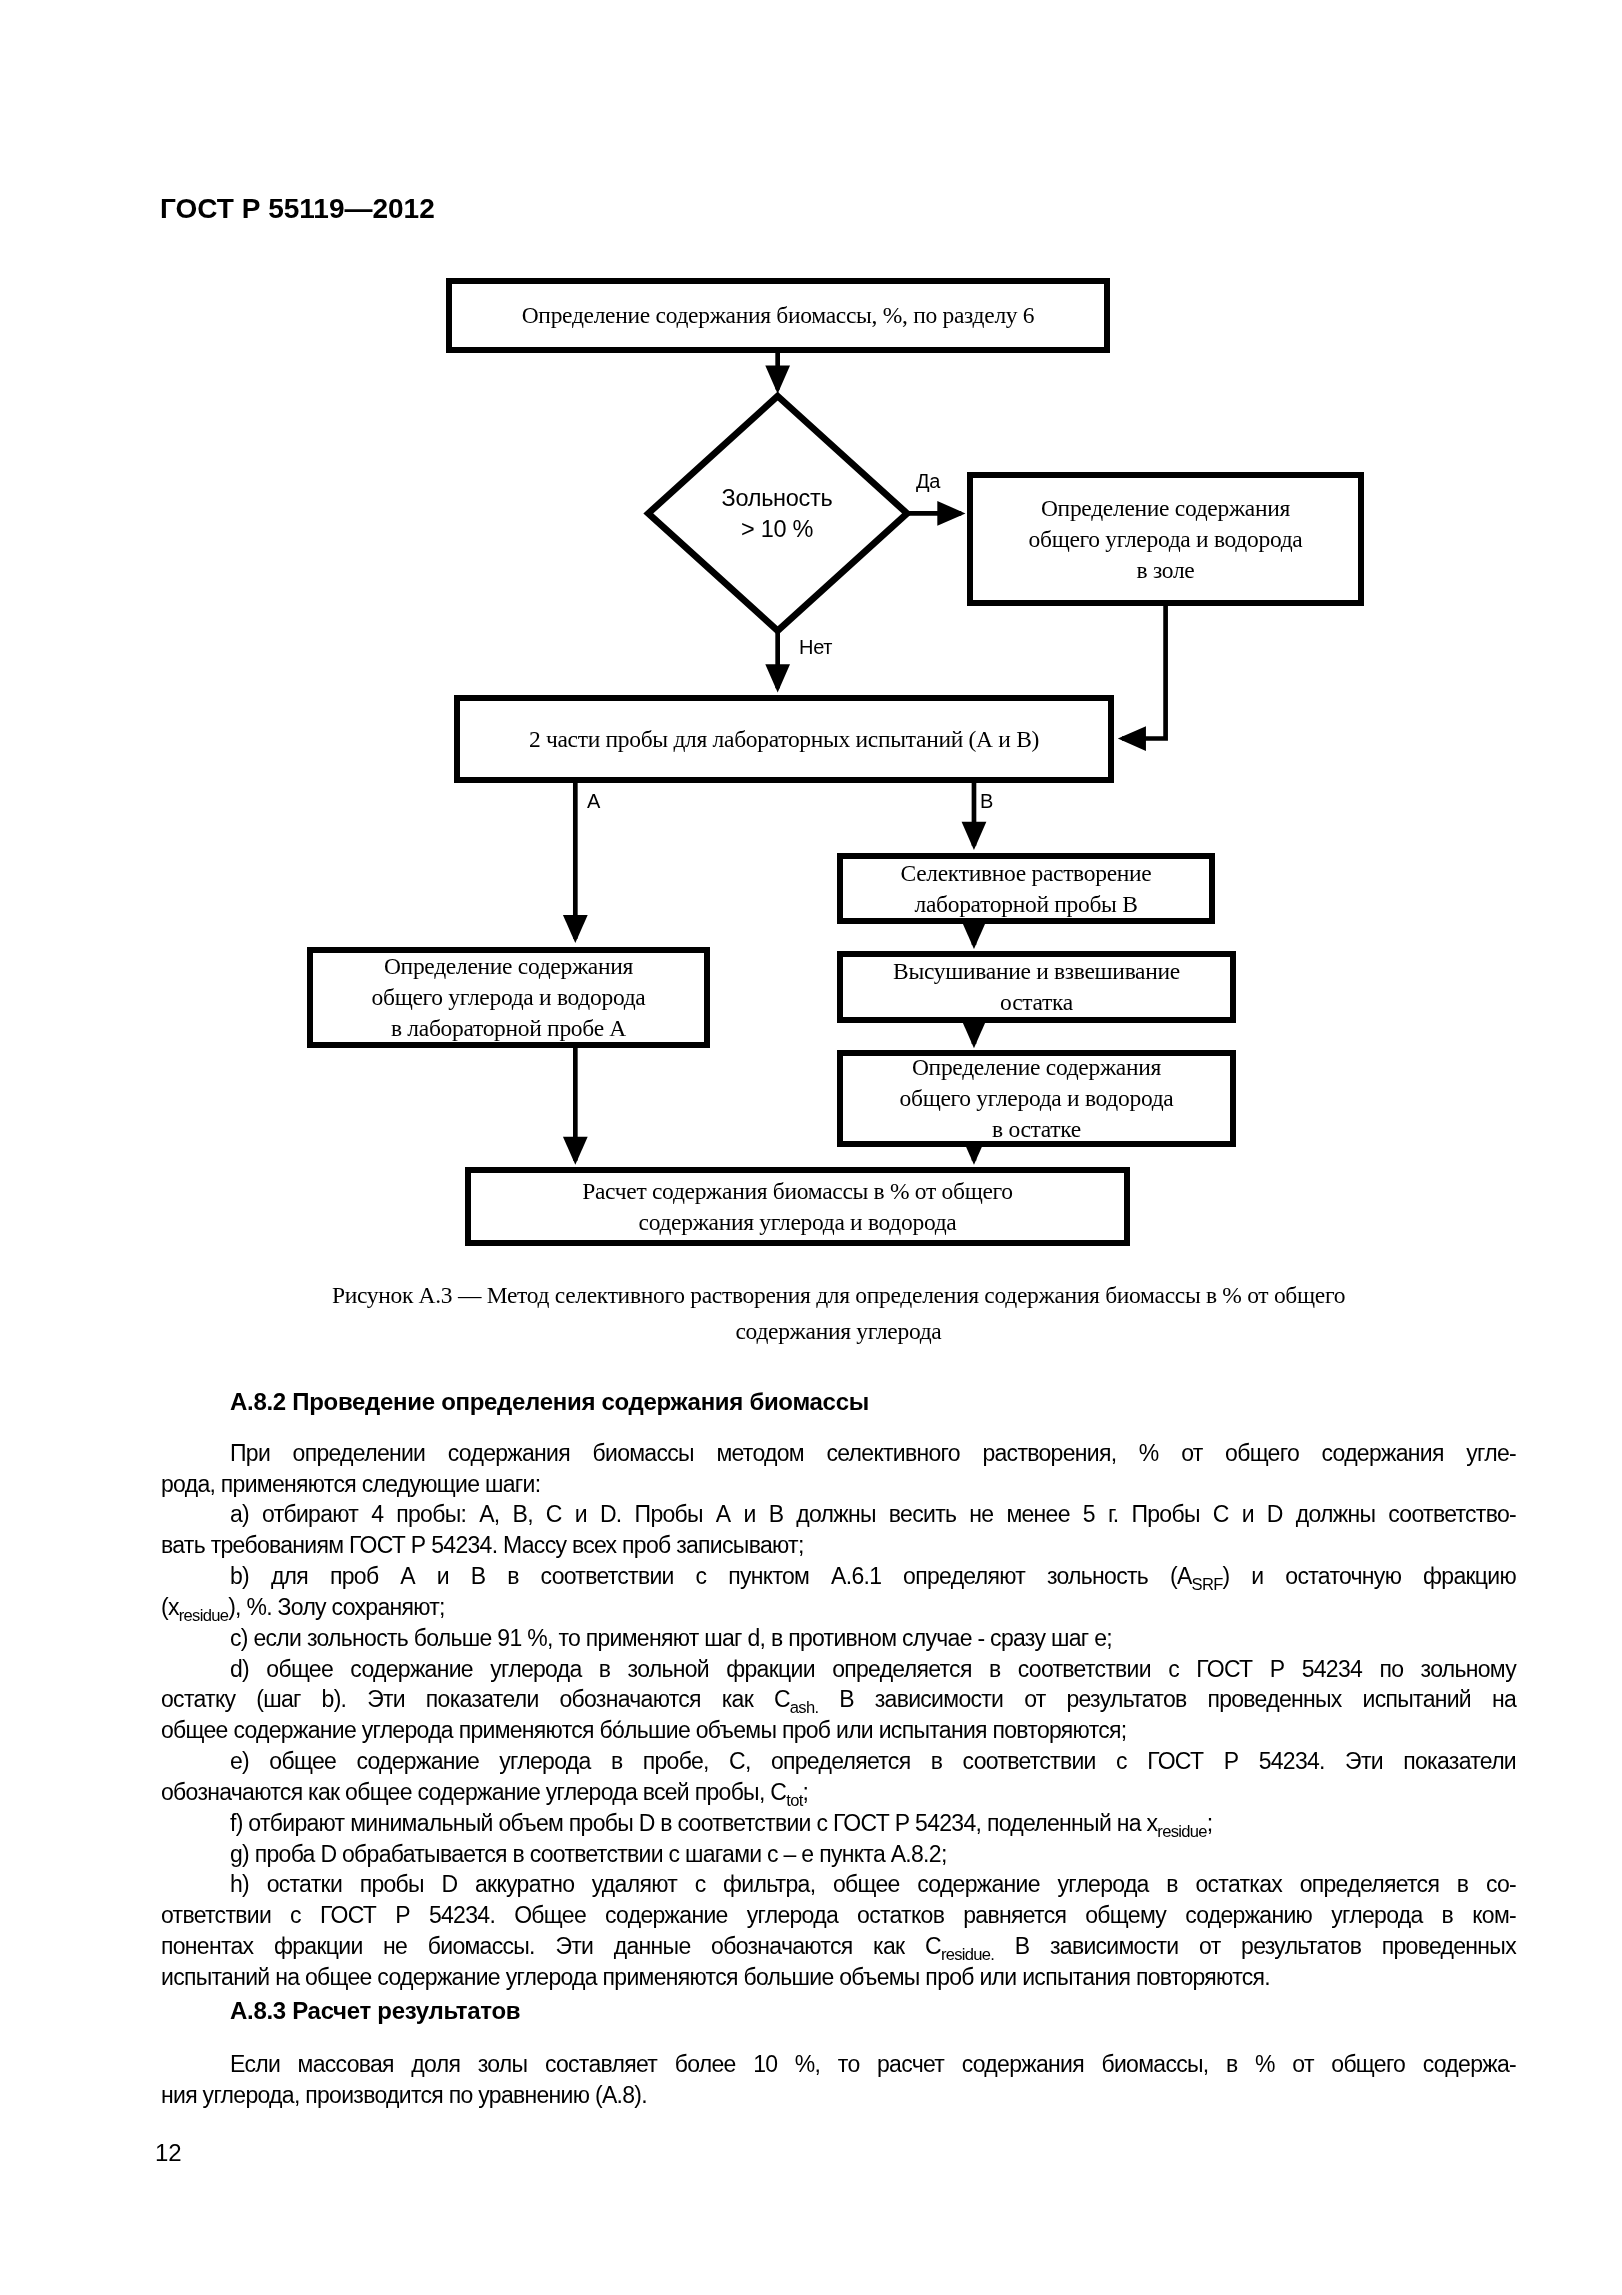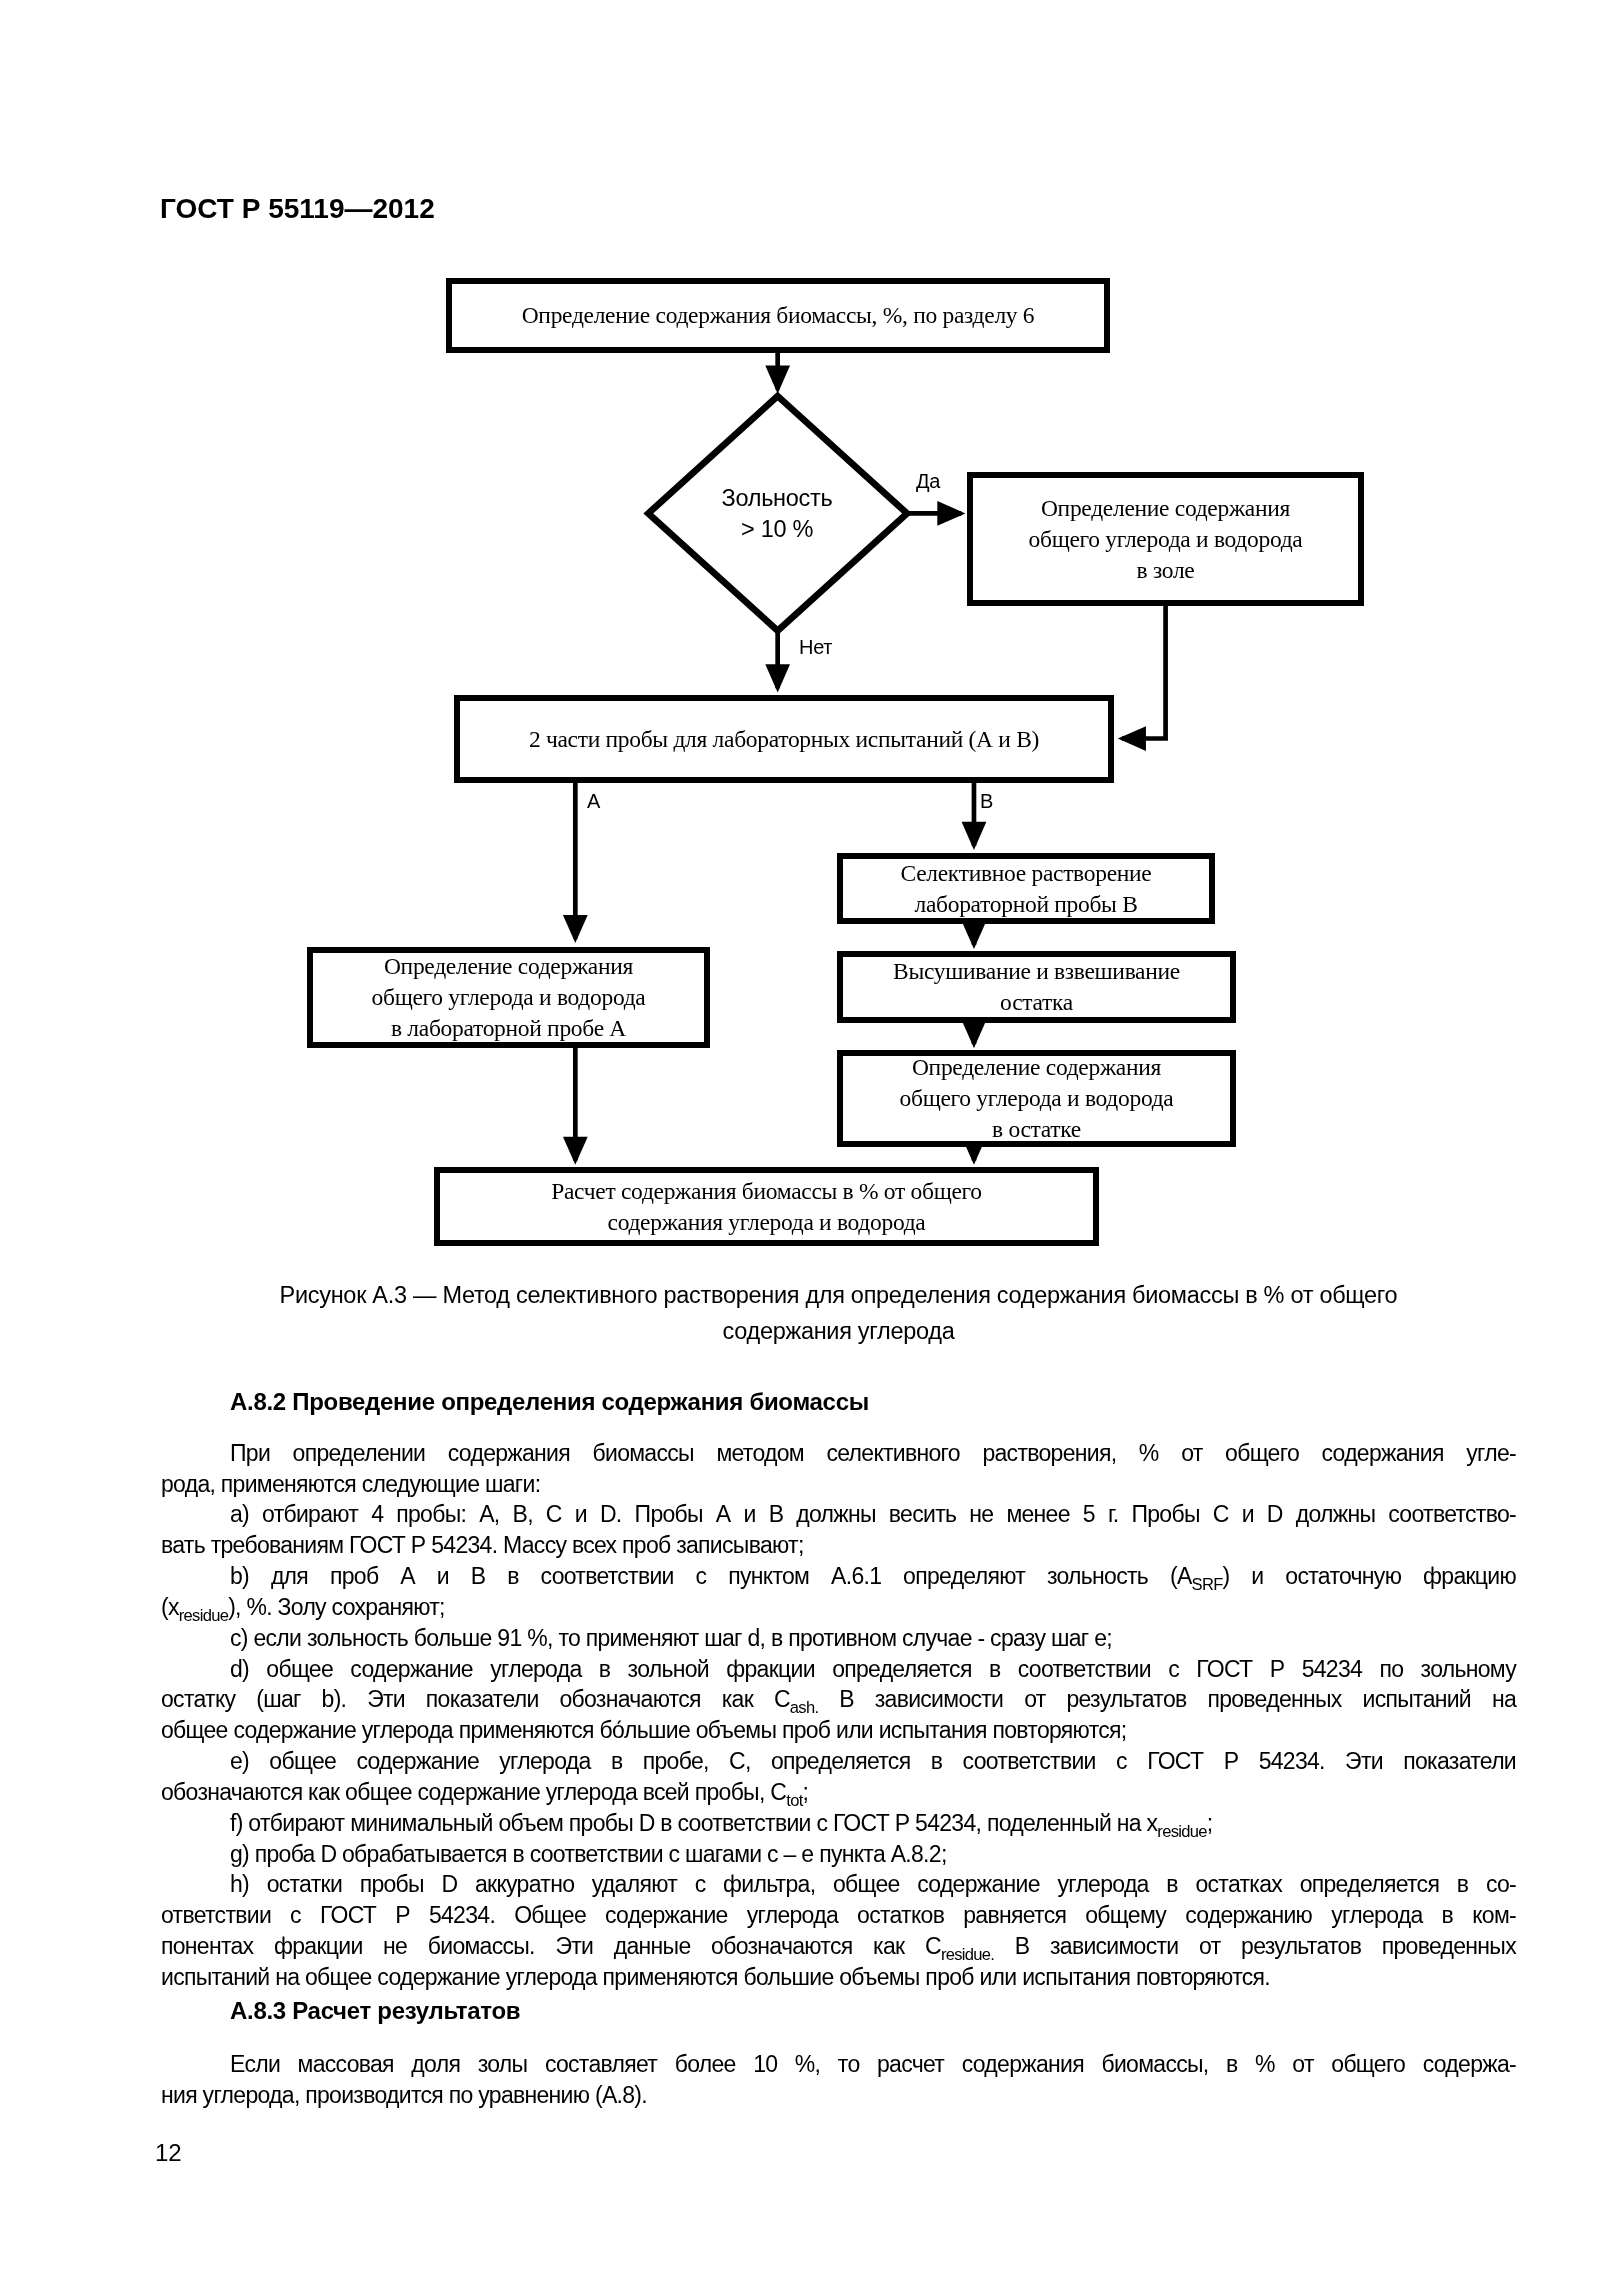--- a/index.html
+++ b/index.html
@@ -23,21 +23,21 @@
   .fnode span { display:block; }
   .dtext {
     position:absolute; text-align:center; font-size:23.5px; line-height:31px;
     letter-spacing:-0.3px;
   }
   .dtext span { display:block; }
   .flabel { position:absolute; font-size:20px; letter-spacing:-0.3px; }
   
   .caption-line {
     position:absolute; left:161px; width:1355px; text-align:center;
-    font-size:23.5px; line-height:29.5px; letter-spacing:-0.3px;
+    font-size:23.5px; line-height:29.5px; letter-spacing:-0.3px;font-family:Liberation Serif, serif;
   }
   
   .heading {
     position:absolute; left:230px; font-size:24px; font-weight:bold; letter-spacing:-0.3px;
   }
   .bodyline {
     position:absolute; left:161px; width:1355px; box-sizing:border-box;
     font-size:23px; line-height:31px; letter-spacing:-0.7px; height:31px;
   }
   .bodyline.first { padding-left:69px; }
@@ -96,21 +96,21 @@
       </div>
       <div class="fnode" style="left: 837px; top: 918px; width: 399px; height: 72px;">
         <span>Высушивание и взвешивание</span>
         <span>остатка</span>
       </div>
       <div class="fnode" style="left: 837px; top: 1017px; width: 399px; height: 97px;">
         <span>Определение содержания</span>
         <span>общего углерода и водорода</span>
         <span>в остатке</span>
       </div>
-      <div class="fnode" style="left: 434px; top: 1134px; width: 665px; height: 79px;">
+      <div class="fnode" style="left: 465px; top: 1134px; width: 665px; height: 79px;">
         <span>Расчет содержания биомассы в % от общего</span>
         <span>содержания углерода и водорода</span>
       </div>
       <div class="dtext" style="left: 670px; top: 450px; width: 214px;">
         <span>Зольность</span>
         <span>&gt; 10 %</span>
       </div>
       <div class="flabel" style="left: 916px; top: 437px;">Да</div>
       <div class="flabel" style="left: 799px; top: 603px;">Нет</div>
       <div class="flabel" style="left: 587px; top: 757px;">А</div>

